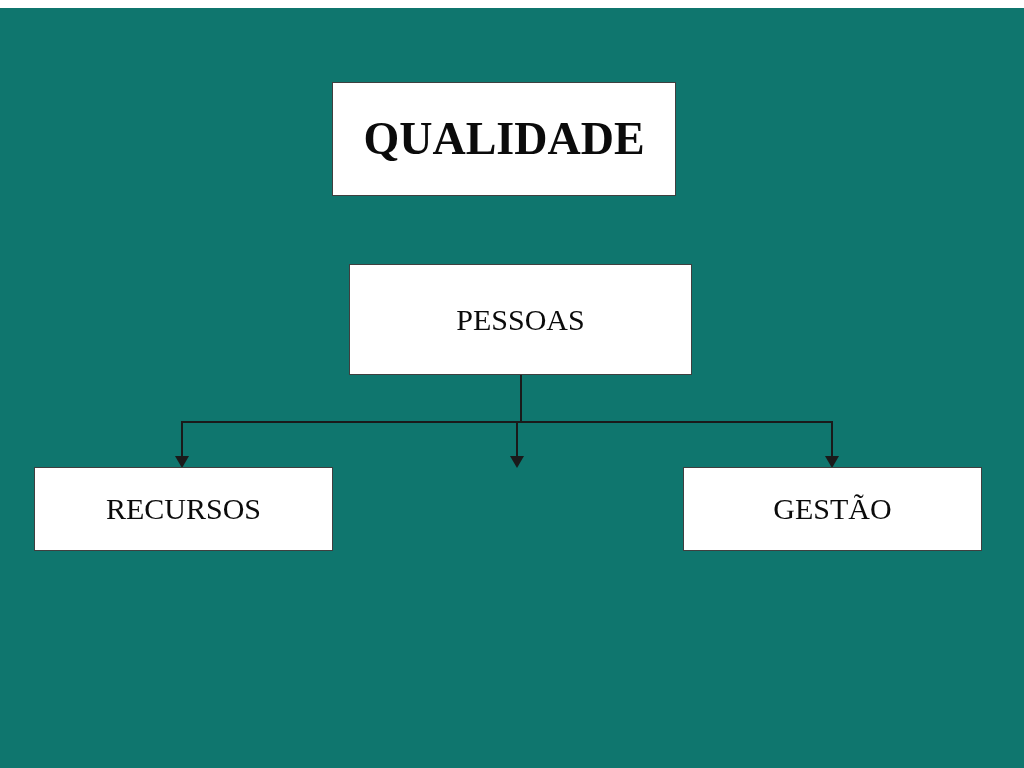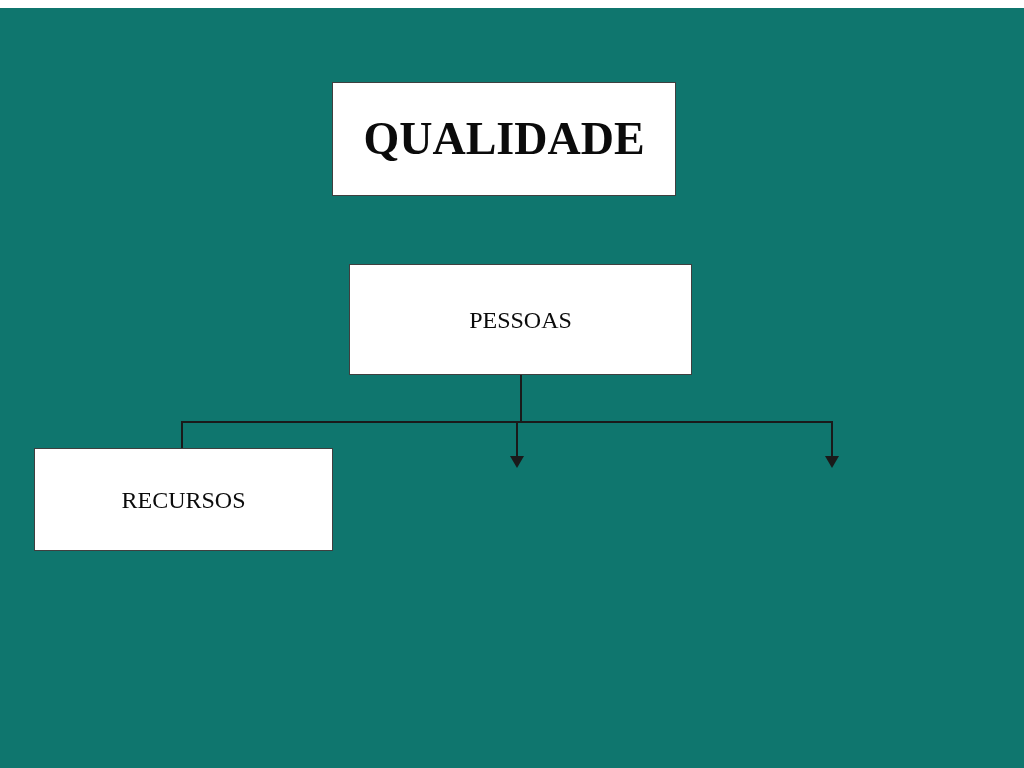--- a/index.html
+++ b/index.html
@@ -44,27 +44,27 @@
     line-height: 1.1;
     white-space: nowrap;
   }
   .root-box {
     left: 349px;
     top: 256px;
     width: 343px;
     height: 111px;
   }
   .node-text {
-    font-size: 24px;
+    font-size: 30px;
     line-height: 38px;
     white-space: nowrap;
   }
   .child-box {
-    top: 440px;
-    height: 103px;
+    top: 459px;
+    height: 84px;
   }
   .child-box.c0 { left: 34px;  width: 299px; }
   .child-box.c1 { left: 368px; width: 297px; }
   .child-box.c2 { left: 683px; width: 299px; }
   .connectors {
     position: absolute;
     left: 0;
     top: 0;
     width: 1024px;
     height: 768px;
@@ -98,14 +98,17 @@
 
     <line x1="832" y1="413" x2="832" y2="450" stroke="#1a1a1a" stroke-width="2"></line>
     <polygon points="825,448 839,448 832,460" fill="#1a1a1a"></polygon>
   </svg>
 
   <div class="box child-box c0">
     <div class="node-text">RECURSOS</div>
   </div>
 
 
+  <div class="box child-box c2">
+    <div class="node-text">GESTÃO</div>
+  </div>
 
 </div>
 
 </body></html>

